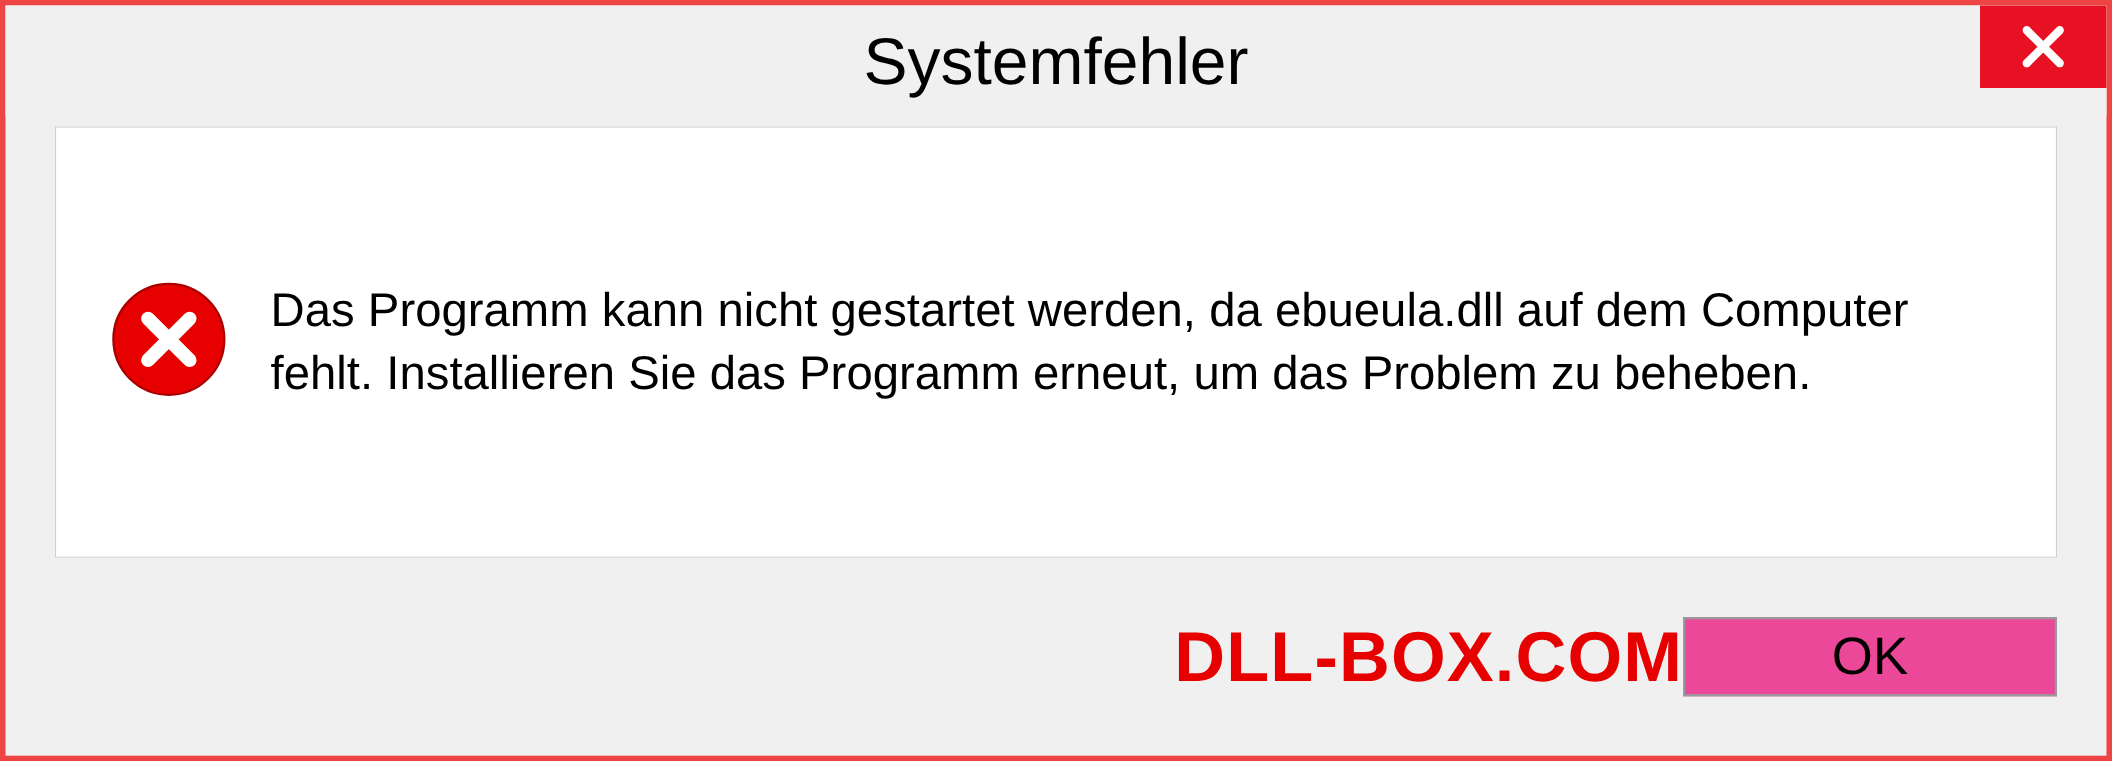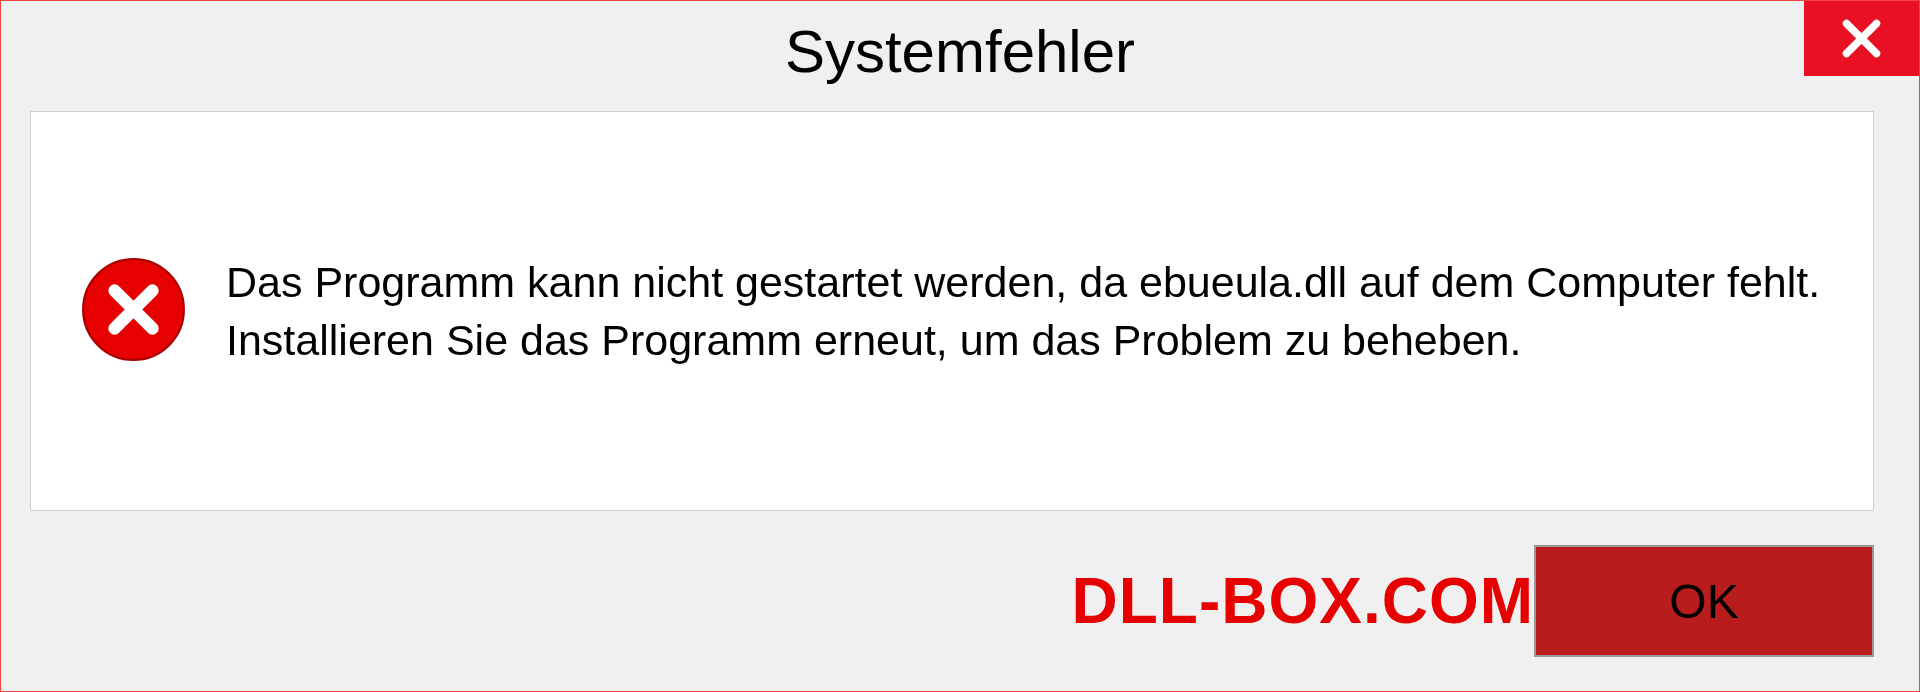--- a/index.html
+++ b/index.html
@@ -12,21 +12,21 @@
       height: 692px;
       font-family: Arial, Helvetica, sans-serif;
       background: #f0f0f0;
       position: relative;
       overflow: hidden;
     }
     .dialog {
       width: 100%;
       height: 100%;
       background: #f0f0f0;
-      border: 1px solid #ef4444;
+      border: 5px solid #ef4444;
       display: flex;
       flex-direction: column;
     }
     .titlebar {
       height: 100px;
       display: flex;
       align-items: center;
       justify-content: center;
       position: relative;
       background: #f0f0f0;
@@ -46,21 +46,21 @@
       display: flex;
       align-items: center;
       justify-content: center;
       cursor: pointer;
     }
     .close-btn svg {
       width: 45px;
       height: 45px;
     }
     .content-area {
-      margin: 10px 45px 20px 29px;
+      margin: 10px 45px 20px 45px;
       background: #fff;
       border: 1px solid #d0d0d0;
       flex: 1;
       display: flex;
       align-items: center;
       padding: 40px 50px;
     }
     .error-icon {
       flex-shrink: 0;
       margin-right: 40px;
@@ -85,22 +85,22 @@
     }
     .watermark {
       font-size: 64px;
       font-weight: 900;
       color: #e60000;
       letter-spacing: 1px;
       font-family: Arial, Helvetica, sans-serif;
     }
     .ok-button {
       width: 340px;
-      height: 112px;
-      background: #b91c1c;
+      height: 72px;
+      background: #ec4899;
       border: 2px solid #999;
       font-size: 48px;
       color: #000;
       cursor: pointer;
       font-family: Arial, Helvetica, sans-serif;
     }
   </style>
 </head>
 <body>
 

